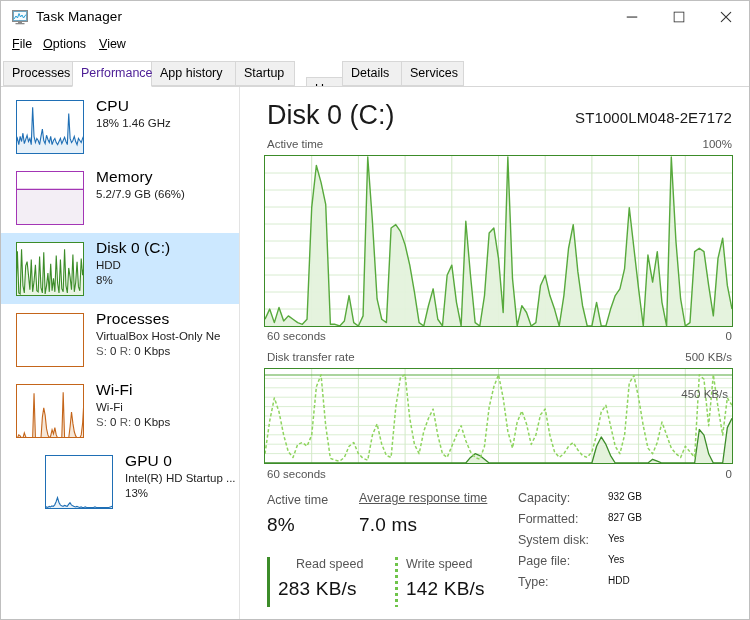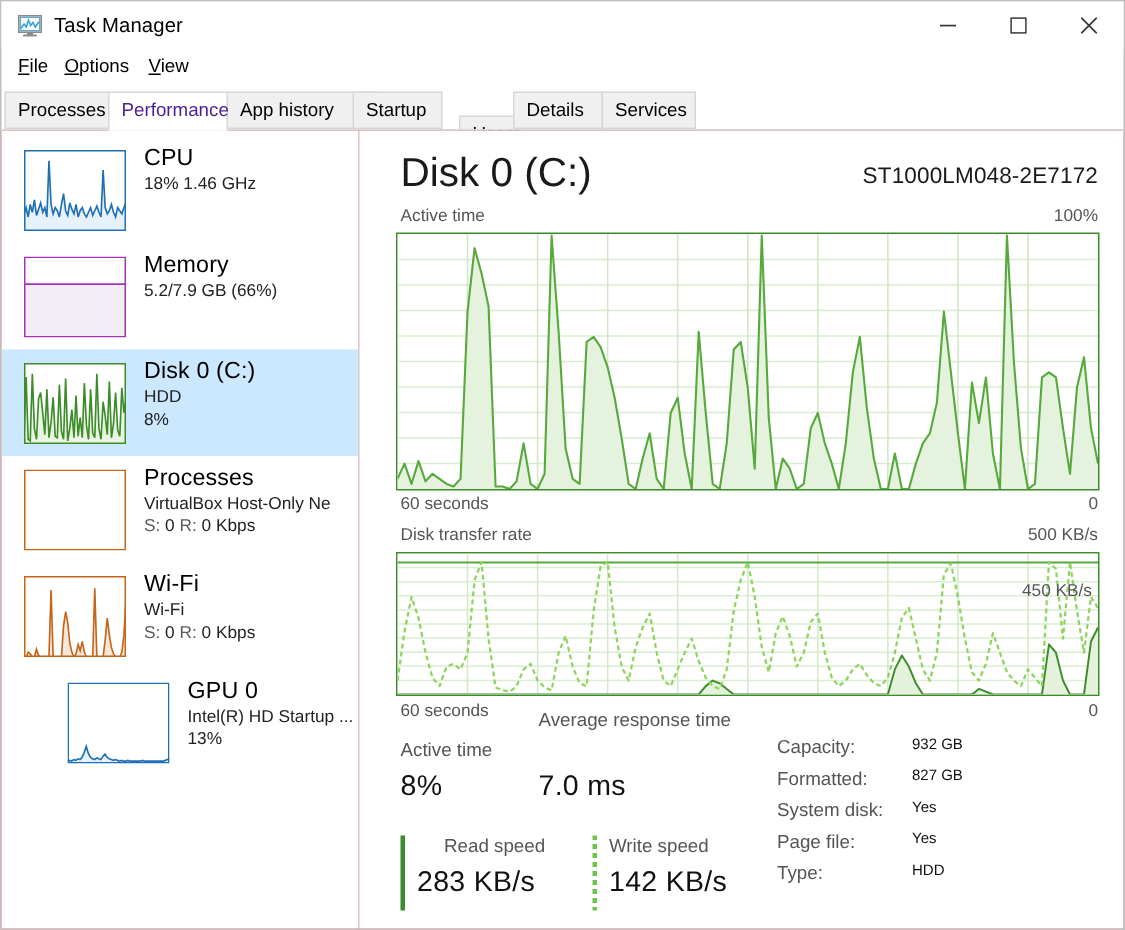--- a/index.html
+++ b/index.html
@@ -276,21 +276,21 @@
             <path d="M0.00,94.00 L4.67,94.00 L9.34,94.00 L14.01,94.00 L18.68,94.00 L23.35,94.00 L28.02,94.00 L32.69,94.00 L37.36,94.00 L42.03,94.00 L46.70,94.00 L51.37,94.00 L56.04,94.00 L60.71,94.00 L65.38,94.00 L70.05,94.00 L74.72,94.00 L79.39,94.00 L84.06,94.00 L88.73,94.00 L93.40,94.00 L98.07,94.00 L102.74,94.00 L107.41,94.00 L112.08,94.00 L116.75,94.00 L121.42,94.00 L126.09,94.00 L130.76,94.00 L135.43,94.00 L140.10,94.00 L144.77,94.00 L149.44,94.00 L154.11,94.00 L158.78,94.00 L163.45,94.00 L168.12,94.00 L172.79,94.00 L177.46,94.00 L182.13,94.00 L186.80,94.00 L191.47,94.00 L196.14,94.00 L200.81,94.00 L205.48,88.42 L210.15,84.70 L214.82,86.56 L219.49,90.28 L224.16,94.00 L228.83,94.00 L233.50,94.00 L238.17,94.00 L242.84,94.00 L247.51,94.00 L252.18,94.00 L256.85,94.00 L261.52,94.00 L266.19,94.00 L270.86,94.00 L275.53,94.00 L280.20,94.00 L284.87,94.00 L289.54,94.00 L294.21,94.00 L298.88,94.00 L303.55,94.00 L308.22,94.00 L312.89,94.00 L317.56,94.00 L322.23,94.00 L326.90,94.00 L331.57,77.26 L336.24,67.96 L340.91,75.40 L345.58,86.56 L350.25,94.00 L354.92,94.00 L359.59,94.00 L364.26,94.00 L368.93,94.00 L373.60,94.00 L378.27,94.00 L382.94,94.00 L387.61,90.28 L392.28,92.14 L396.95,94.00 L401.62,94.00 L406.29,94.00 L410.96,94.00 L415.63,94.00 L420.30,94.00 L424.97,94.00 L429.64,94.00 L434.31,60.52 L438.98,66.10 L443.65,84.70 L448.32,94.00 L452.99,94.00 L457.66,94.00 L462.33,58.66 L467.00,49.36" fill="none" stroke="#3c8c29" stroke-width="1.3" stroke-linejoin="round"></path>
             <path d="M0.00,84.70 L4.67,52.15 L9.34,28.90 L14.01,42.85 L18.68,66.10 L23.35,82.84 L28.02,88.42 L32.69,75.40 L37.36,73.54 L42.03,77.26 L46.70,66.10 L51.37,17.74 L56.04,5.65 L60.71,56.80 L65.38,89.35 L70.05,91.21 L74.72,92.14 L79.39,88.42 L84.06,77.26 L88.73,73.54 L93.40,84.70 L98.07,89.35 L102.74,91.21 L107.41,66.10 L112.08,54.94 L116.75,75.40 L121.42,86.56 L126.09,88.42 L130.76,38.20 L135.43,8.44 L140.10,5.65 L144.77,49.36 L149.44,75.40 L154.11,84.70 L158.78,62.38 L163.45,49.36 L168.12,40.06 L172.79,66.10 L177.46,84.70 L182.13,88.42 L186.80,77.26 L191.47,66.10 L196.14,56.80 L200.81,71.68 L205.48,82.84 L210.15,88.42 L214.82,90.28 L219.49,77.26 L224.16,38.20 L228.83,17.74 L233.50,5.65 L238.17,28.90 L242.84,62.38 L247.51,79.12 L252.18,53.08 L256.85,41.92 L261.52,54.94 L266.19,75.40 L270.86,66.10 L275.53,45.64 L280.20,40.06 L284.87,66.10 L289.54,82.84 L294.21,88.42 L298.88,84.70 L303.55,77.26 L308.22,73.54 L312.89,80.98 L317.56,86.56 L322.23,88.42 L326.90,82.84 L331.57,66.10 L336.24,42.85 L340.91,36.34 L345.58,56.80 L350.25,77.26 L354.92,84.70 L359.59,66.10 L364.26,14.02 L368.93,6.58 L373.60,28.90 L378.27,56.80 L382.94,79.12 L387.61,84.70 L392.28,73.54 L396.95,53.08 L401.62,66.10 L406.29,79.12 L410.96,84.70 L415.63,88.42 L420.30,77.26 L424.97,82.84 L429.64,88.42 L434.31,5.65 L438.98,10.30 L443.65,56.80 L448.32,5.65 L452.99,38.20 L457.66,66.10 L462.33,28.90 L467.00,36.34" fill="none" stroke="#8ed45e" stroke-width="1.5" stroke-dasharray="3.2,2.2" stroke-linejoin="round"></path>
           </svg>
         </div>
       <div class="g2-inline" style="right:21px;top:301px;">450 KB/s</div>
       <div class="glabel" style="left:27px;top:381px;">60 seconds</div>
       <div class="gright" style="right:17px;top:381px;">0</div>
 
       <div class="st-lab" style="left:27px;top:406px;">Active time</div>
       <div class="st-val" style="left:27px;top:427px;">8%</div>
-      <div class="st-lab" style="left:119px;top:386px;">Average response time</div>
+      <div class="st-lab" style="left:119px;top:404px;text-decoration:underline;">Average response time</div>
       <div class="st-val" style="left:119px;top:427px;">7.0 ms</div>
 
       <div class="accent solid" style="left:27px;top:470px;height:50px;"></div>
       <div class="st-lab" style="left:38px;top:470px;margin-left:18px;">Read speed</div>
       <div class="st-val" style="left:38px;top:491px;">283 KB/s</div>
       <div class="accent dashed" style="left:155px;top:470px;height:50px;"></div>
       <div class="st-lab" style="left:166px;top:470px;">Write speed</div>
       <div class="st-val" style="left:166px;top:491px;">142 KB/s</div>
 
       <div id="detail-list">

